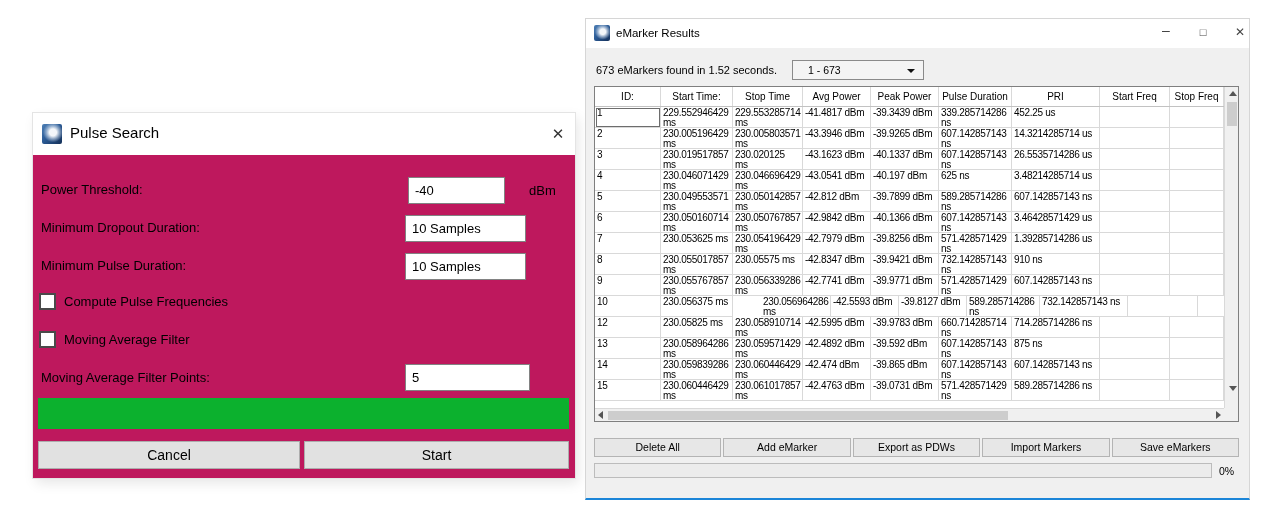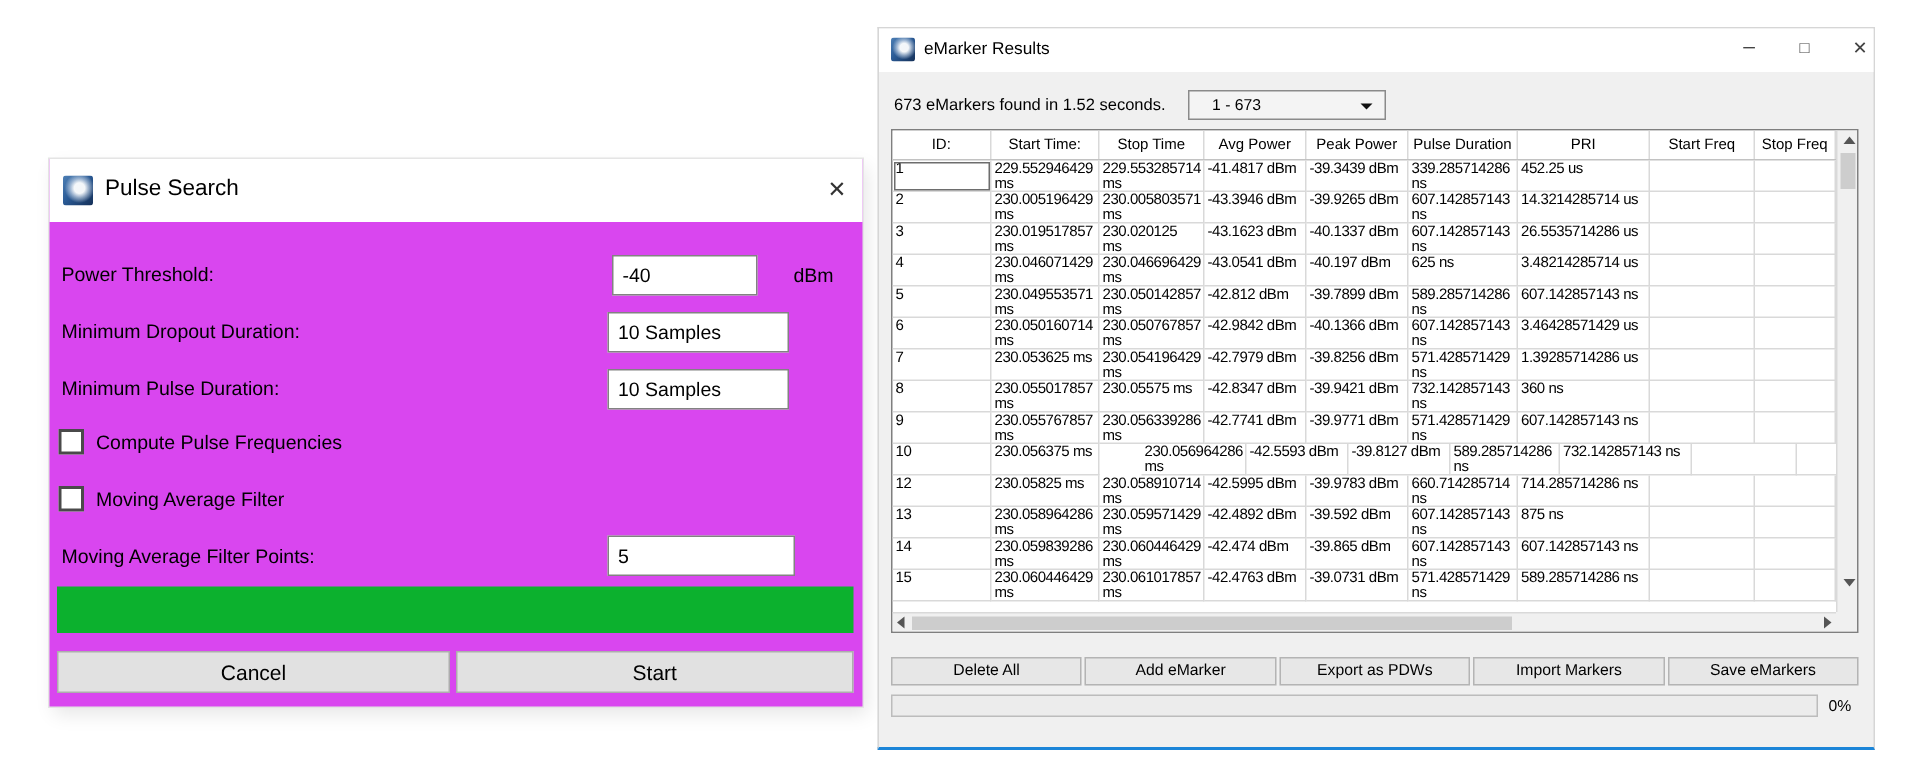--- a/index.html
+++ b/index.html
@@ -1,21 +1,21 @@
 <!DOCTYPE html>
 <html><head>
 <meta charset="utf-8">
 <style>
   * { margin:0; padding:0; box-sizing:border-box; }
   html,body { width:1276px; height:507px; background:#ffffff; font-family:"Liberation Sans", sans-serif; overflow:hidden; }
   #canvas { position:relative; width:1276px; height:507px; background:#ffffff; }
 
   
-  #pulse-dialog { position:absolute; left:33px; top:106px; width:542px; height:365px;
-    background:#d946ef; box-shadow:0 0 0 1px #e4e4e4, 3px 5px 12px rgba(0,0,0,.10); }
+  #pulse-dialog { position:absolute; left:33px; top:113px; width:542px; height:365px;
+    background:#be185d; box-shadow:0 0 0 1px #e4e4e4, 3px 5px 12px rgba(0,0,0,.10); }
   .pd-titlebar { position:absolute; left:0; top:0; width:100%; height:42px; background:#ffffff; }
   .pd-appicon { position:absolute; left:9px; top:11px; width:20px; height:20px; border-radius:2px;
     background:
       radial-gradient(circle at 55% 42%, rgba(255,255,255,.95) 0 22%, rgba(230,238,248,.55) 40%, rgba(255,255,255,0) 62%),
       linear-gradient(135deg,#4d7fb5 0%, #2b5b96 45%, #142f57 100%); }
   .pd-title { position:absolute; left:37px; top:11px; font-size:15px; color:#000; }
   .pd-close { position:absolute; left:512px; top:9px; width:26px; height:24px; text-align:center;
     font-size:15px; line-height:24px; color:#333; cursor:pointer; }
   .pd-label { position:absolute; left:8px; font-size:13px; color:#000; }
   .pd-input { position:absolute; background:#fff; border:1px solid #828282; font-size:13px; color:#000;
@@ -217,21 +217,21 @@
             <div class="t-cell" style="width: 70px;"></div>
             <div class="t-cell" style="width: 54px;"></div>
           </div>
           <div class="t-row">
             <div class="t-cell" style="width: 66px;">8</div>
             <div class="t-cell" style="width: 72px;">230.055017857 ms</div>
             <div class="t-cell" style="width: 70px;">230.05575 ms</div>
             <div class="t-cell" style="width: 68px;">-42.8347 dBm</div>
             <div class="t-cell" style="width: 68px;">-39.9421 dBm</div>
             <div class="t-cell" style="width: 73px;">732.142857143 ns</div>
-            <div class="t-cell" style="width: 88px;">360 ns</div>
+            <div class="t-cell" style="width: 88px;">910 ns</div>
             <div class="t-cell" style="width: 70px;"></div>
             <div class="t-cell" style="width: 54px;"></div>
           </div>
           <div class="t-row">
             <div class="t-cell" style="width: 66px;">9</div>
             <div class="t-cell" style="width: 72px;">230.055767857 ms</div>
             <div class="t-cell" style="width: 70px;">230.056339286 ms</div>
             <div class="t-cell" style="width: 68px;">-42.7741 dBm</div>
             <div class="t-cell" style="width: 68px;">-39.9771 dBm</div>
             <div class="t-cell" style="width: 73px;">571.428571429 ns</div>

